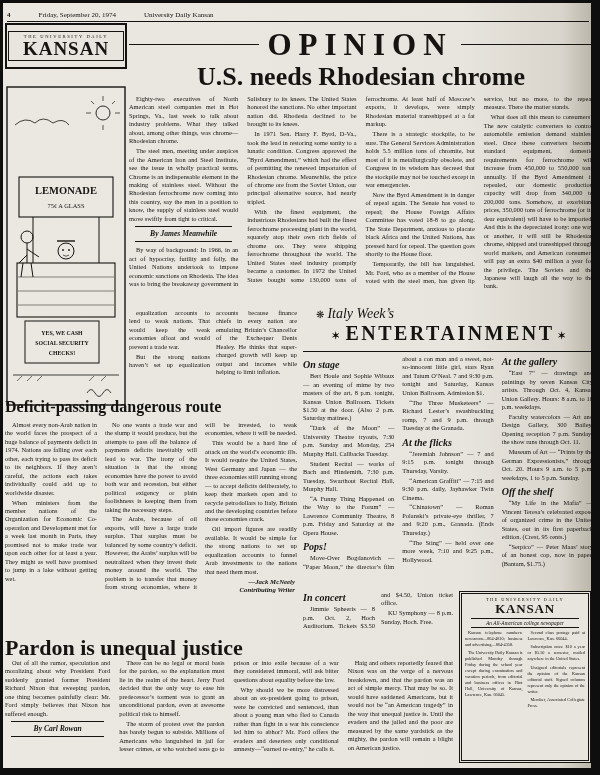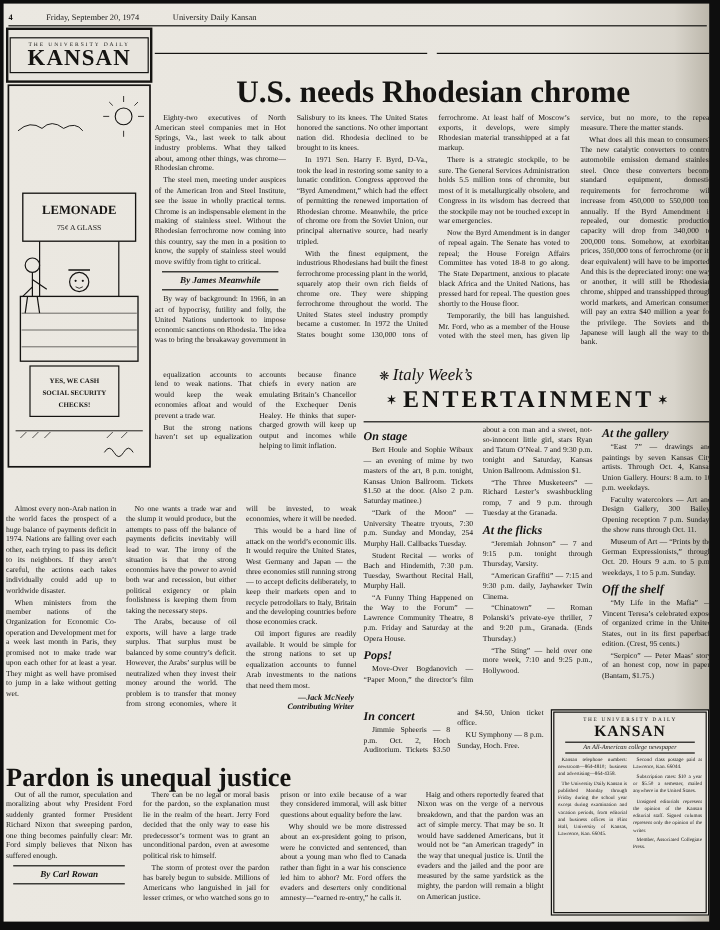--- a/index.html
+++ b/index.html
@@ -34,28 +34,28 @@
   #headline-pardon{position:absolute;left:2px;top:633px;width:262px;font-size:22px;font-weight:700;line-height:1.05;}
   
   #article-chrome{position:absolute;left:126px;top:92px;width:464px;height:210px;}
   #deficit-pre{position:absolute;left:126px;top:306px;width:168px;height:88px;}
   #article-deficit{position:absolute;left:2px;top:418px;width:292px;height:214px;}
   #article-pardon{position:absolute;left:2px;top:656px;width:448px;height:106px;}
   .byline-box{border-top:1px solid #151412;border-bottom:1px solid #151412;margin:3px 6px 4px 6px;
               padding:2px 0;text-align:center;font-size:7.6px;font-weight:bold;font-style:italic;break-inside:avoid;}
   .sig{font-weight:700;font-style:italic;text-align:right;font-size:6.8px;margin:2px 2px 0 0;line-height:1.2;}
   
-  #cartoon{position:absolute;left:2px;top:66px;width:122px;height:322px;}
+  #cartoon{position:absolute;left:2px;top:82px;width:122px;height:322px;}
   #cartoon svg{display:block;}
   #cartoon svg .ln{stroke:#151412;fill:none;}
   #cartoon svg text{fill:#151412;font-family:"Liberation Serif",serif;}
   
   #ent-header{position:absolute;left:300px;top:302px;width:290px;height:46px;border-bottom:1px solid #151412;}
   .ent-kicker{position:absolute;left:10px;top:1px;font-style:italic;font-size:14px;}
-  .ent-title{position:absolute;left:16px;right:0;top:17px;text-align:left;font-size:20px;font-weight:900;letter-spacing:2.5px;}
+  .ent-title{position:absolute;left:4px;right:0;top:17px;text-align:center;font-size:20px;font-weight:900;letter-spacing:2.5px;}
   .spark{font-style:normal;font-size:10px;vertical-align:middle;padding:0 3px;}
   #ent-body{position:absolute;left:300px;top:352px;width:290px;height:232px;}
   #ent-extra{position:absolute;left:300px;top:588px;width:150px;height:44px;}
   .ent-h{font-size:10px;font-weight:700;font-style:italic;margin:3px 0 1px 0;break-after:avoid;}
   
   #staffbox{position:absolute;left:456px;top:588px;width:132px;height:172px;border:1px solid #151412;
             box-shadow:0 0 0 1px #e8e5de inset,0 0 0 2px #151412 inset;background:#e8e5de;
             padding:5px 5px 3px 5px;box-sizing:border-box;}
   .staff-top{font-size:4.4px;letter-spacing:1.4px;text-align:center;}
   .staff-name{font-size:13px;font-weight:900;text-align:center;letter-spacing:.8px;line-height:1.05;}
@@ -78,20 +78,21 @@
 
     <div id="mastbox">
       <div class="inner">
         <div class="mast-top">THE UNIVERSITY DAILY</div>
         <div class="mast-name">KANSAN</div>
       </div>
     </div>
 
     <div id="banner">
       <span class="banner-line"></span>
+      <span class="banner-word">OPINION</span>
       <span class="banner-line"></span>
     </div>
 
     <div id="cartoon">
       <svg width="122" height="322" viewBox="0 0 122 322">
         <rect class="ln" x="2" y="2" width="118" height="318" stroke-width="1.4"></rect>
         <circle class="ln" cx="98" cy="28" r="7" stroke-width="0.9"></circle>
         <path class="ln" d="M98 16 v-5 M98 40 v5 M86 28 h-5 M110 28 h5 M89 19 l-3 -3 M107 19 l3 -3" stroke-width="0.7"></path>
         <path class="ln" d="M10 40 q10 -9 20 -2 q8 -8 18 0 q10 -6 16 2" stroke-width="0.8"></path>
         <rect class="ln" x="14" y="92" width="94" height="40" stroke-width="1.1"></rect>
@@ -193,20 +194,21 @@
     </div>
 
     <div id="ent-extra" class="bodytext cols2">
       <h4 class="ent-h" style="margin-top:0">In concert</h4>
       <div>
           <p class="para">Jimmie Spheeris — 8 p.m. Oct. 2, Hoch Auditorium. Tickets $3.50 and $4.50, Union ticket office.</p>
           <p class="para">KU Symphony — 8 p.m. Sunday, Hoch. Free.</p>
         </div>
     </div>
 
+    <div id="headline-deficit">Deficit-passing dangerous route</div>
     <div id="article-deficit" class="bodytext cols3">
       <div>
           <p class="para">Almost every non-Arab nation in the world faces the prospect of a huge balance of payments deficit in 1974. Nations are falling over each other, each trying to pass its deficit to its neighbors. If they aren’t careful, the actions each takes individually could add up to worldwide disaster.</p>
           <p class="para">When ministers from the member nations of the Organization for Economic Co-operation and Development met for a week last month in Paris, they promised not to make trade war upon each other for at least a year. They might as well have promised to jump in a lake without getting wet.</p>
           <p class="para">No one wants a trade war and the slump it would produce, but the attempts to pass off the balance of payments deficits inevitably will lead to war. The irony of the situation is that the strong economies have the power to avoid both war and recession, but either political exigency or plain foolishness is keeping them from taking the necessary steps.</p>
           <p class="para">The Arabs, because of oil exports, will have a large trade surplus. That surplus must be balanced by some country’s deficit. However, the Arabs’ surplus will be neutralized when they invest their money around the world. The problem is to transfer that money from strong economies, where it will be invested, to weak economies, where it will be needed.</p>
           <p class="para">This would be a hard line of attack on the world’s economic ills. It would require the United States, West Germany and Japan — the three economies still running strong — to accept deficits deliberately, to keep their markets open and to recycle petrodollars to Italy, Britain and the developing countries before those economies crack.</p>
           <p class="para">Oil import figures are readily available. It would be simple for the strong nations to set up equalization accounts to funnel Arab investments to the nations that need them most.</p>
         </div>
       <div class="sig">

